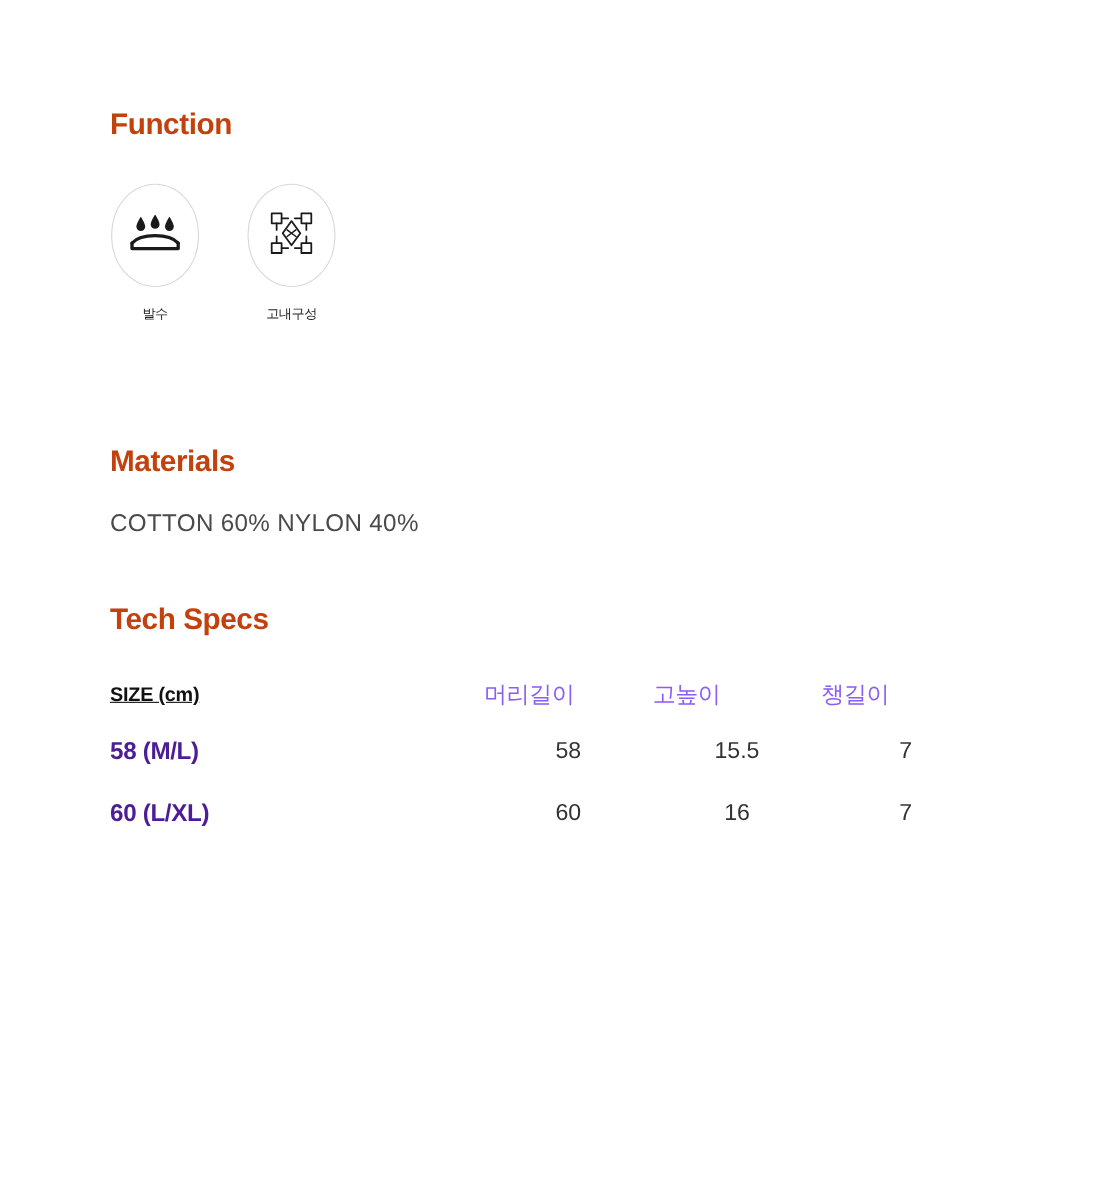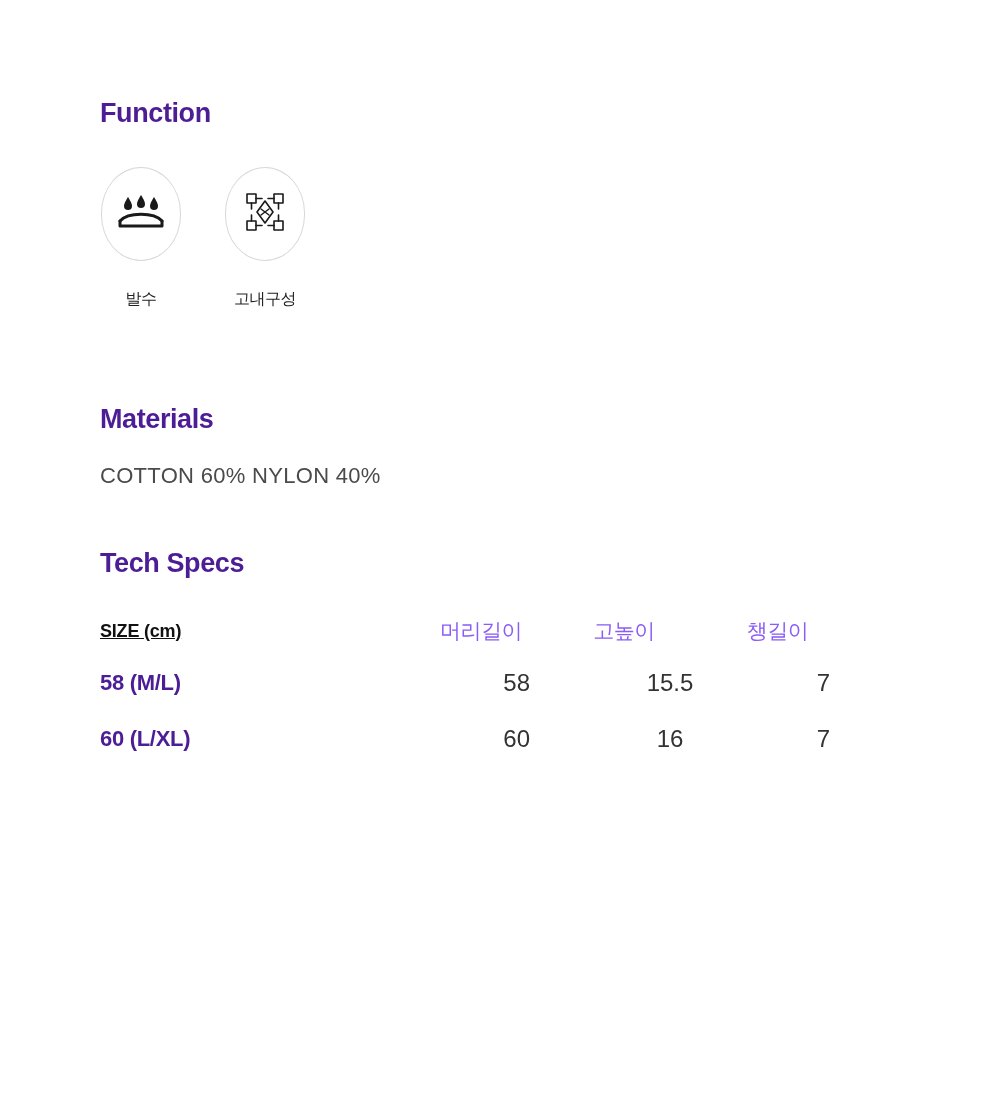--- a/index.html
+++ b/index.html
@@ -21,21 +21,21 @@
     height: 1093px;
     box-sizing: border-box;
     padding: 0 100px;
   }
 
   
   .section-title {
     font-size: 27px;
     font-weight: bold;
     letter-spacing: -0.4px;
-    color: #4c1d95;
+    color: #c2410c;
     margin: 0;
   }
 
   
   .function-block {
     position: absolute;
     left: 100px;
     top: 98px;
   }
   .function-icons {
@@ -53,22 +53,22 @@
     width: 78px;
     height: 92px;
     border: 1px solid #d8d8d8;
     border-radius: 42px / 48px;
     display: flex;
     align-items: center;
     justify-content: center;
     background: #fff;
   }
   .func-label {
-    margin-top: 28px;
-    font-size: 16px;
+    margin-top: 16px;
+    font-size: 12px;
     color: #222;
     letter-spacing: -0.5px;
     white-space: nowrap;
   }
 
   
   .materials-block {
     position: absolute;
     left: 100px;
     top: 404px;
@@ -120,21 +120,21 @@
     text-align: left;
     font-size: 22px;
     font-weight: bold;
     color: #4c1d95;
     height: 56px;
     vertical-align: middle;
     letter-spacing: -0.3px;
   }
   table.specs td.val {
     text-align: center;
-    font-size: 24px;
+    font-size: 21px;
     color: #333;
     height: 56px;
     vertical-align: middle;
   }
   .specs-note {
     margin-top: 32px;
     text-align: right;
     font-size: 16px;
     color: #9a9a9a;
     letter-spacing: -0.4px;

